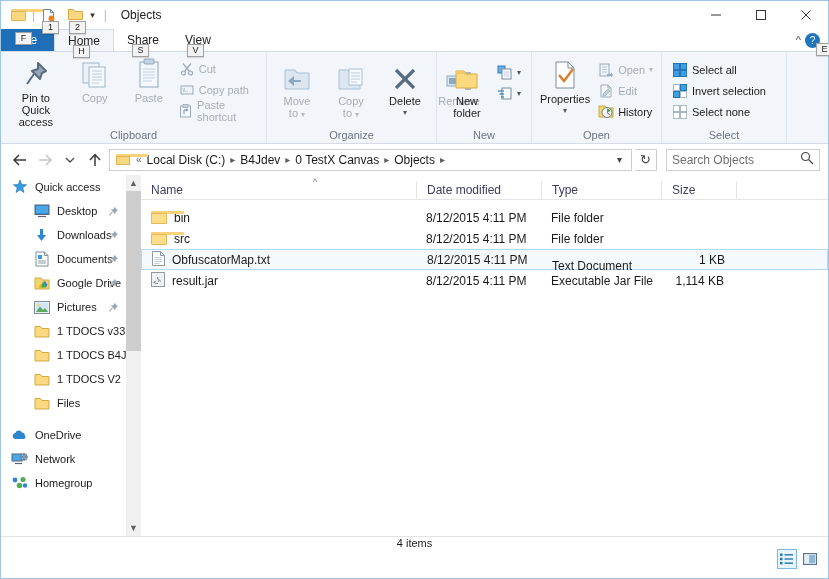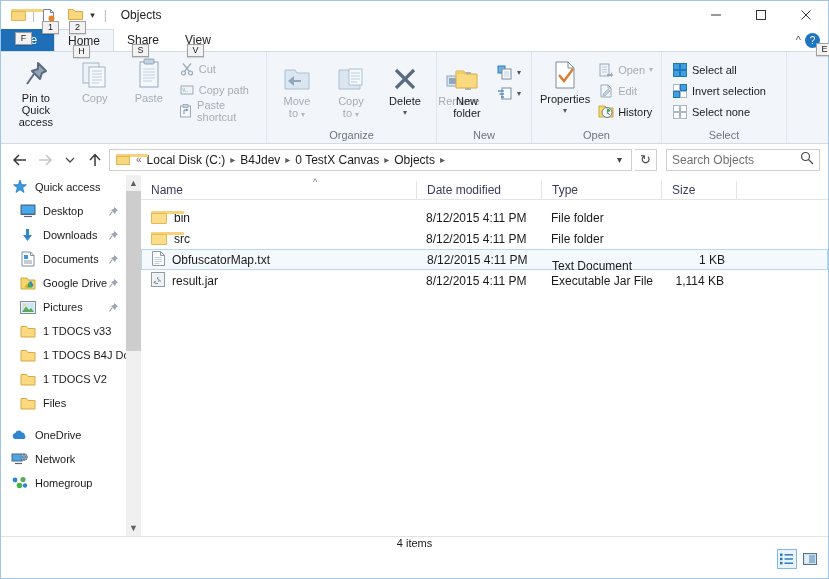--- a/index.html
+++ b/index.html
@@ -105,21 +105,21 @@
   .np-arrow{height:16px;display:flex;align-items:center;justify-content:center;font-size:9px;color:#606060;background:#f0f0f0;}
   .np-thumb{position:absolute;left:0;top:16px;width:15px;height:160px;background:#cdcdcd;}
   .nav-item{
     height:24px;display:flex;align-items:center;padding-left:10px;gap:7px;font-size:11px;color:#1a1a1a;
     position:relative;box-sizing:border-box;
   }
   .nav-item.sel{background:#dcdcdc;}
   .nav-item .ic{width:17px;height:17px;display:flex;align-items:center;justify-content:center;flex:0 0 17px;}
   .nav-label{white-space:nowrap;overflow:hidden;}
   .pin{position:absolute;right:22px;width:11px;height:11px;}
-  .indent{padding-left:18px;}
+  .indent{padding-left:32px;}
 
   
   .filelist{flex:1;display:flex;flex-direction:column;position:relative;}
   .sortcaret{position:absolute;left:172px;top:2px;font-size:9px;color:#7a7a7a;}
   .headers{height:25px;display:flex;align-items:center;border-bottom:1px solid #e5e5e5;position:relative;padding-top:6px;box-sizing:border-box;}
   .hcell{font-size:12px;color:#3b3b5c;padding-left:10px;box-sizing:border-box;position:relative;height:19px;line-height:19px;}
   .hcell+.hcell{border-left:1px solid #e5e5e5;}
   .rows{padding-top:7px;}
   .row{height:21px;display:flex;align-items:center;font-size:12px;color:#1a1a1a;box-sizing:border-box;}
   .row.sel{background:#f4f9fe;border:1px solid #b5d9f3;}
@@ -299,20 +299,21 @@
                 <rect x="1.5" y="2" width="10" height="11" fill="#f4f8fc" stroke="#9aa9b8" stroke-width="1"></rect>
                 <rect x="4" y="0.5" width="5" height="3" fill="#c3d2e0" stroke="#9aa9b8" stroke-width="0.8"></rect>
                 <path d="M5 10 L5 6 L8.5 6" fill="none" stroke="#7b8c9c" stroke-width="1"></path>
                 <path d="M7 4.5 L9.5 6 L7 7.5 Z" fill="#7b8c9c"></path>
               </svg>
             </span>
             <span>Paste shortcut</span>
           </div>
         </div>
       </div>
+      <div class="group-label">Clipboard</div>
     </div>
 
     <div class="group" style="width:170px;">
       <div class="group-items" style="padding-top:8px;">
         <div class="big dis">
           <div class="ic">
             <svg width="28" height="26" viewBox="0 0 28 26">
               <path d="M2 4 h10 l2 3 h12 v16 H2 Z" fill="#dbe6f1" stroke="#a9bfd4" stroke-width="1"></path>
               <path d="M18 14 h-7 v-4 l-6 5 6 5 v-4 h7 z" fill="#8ea7c0"></path>
             </svg>

